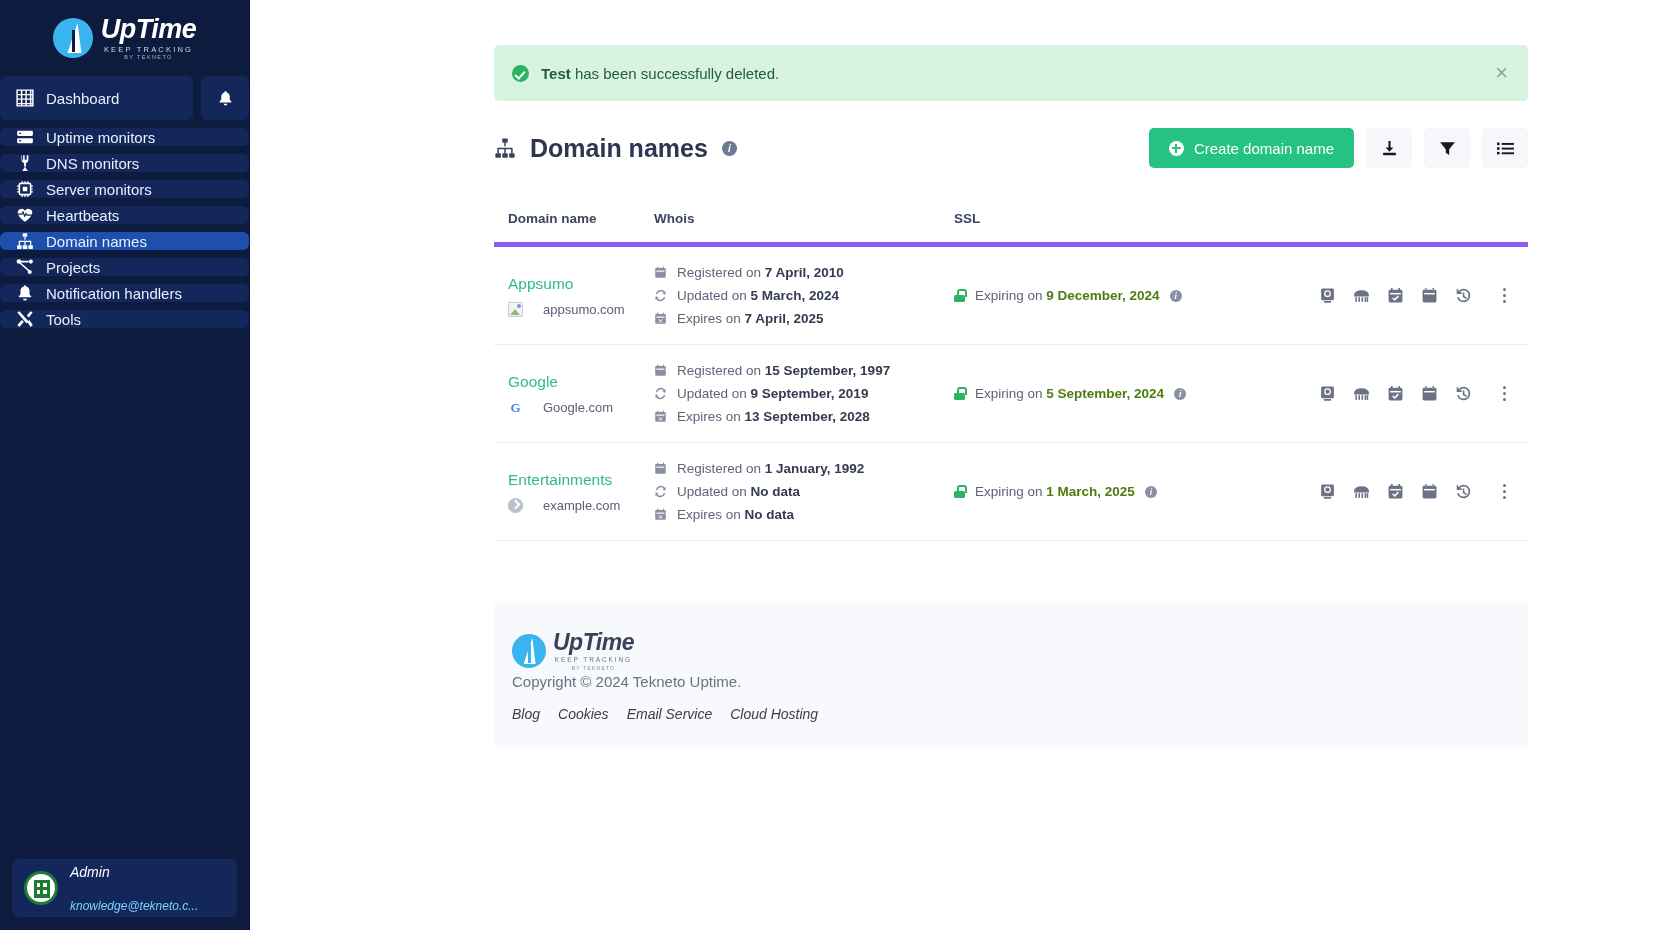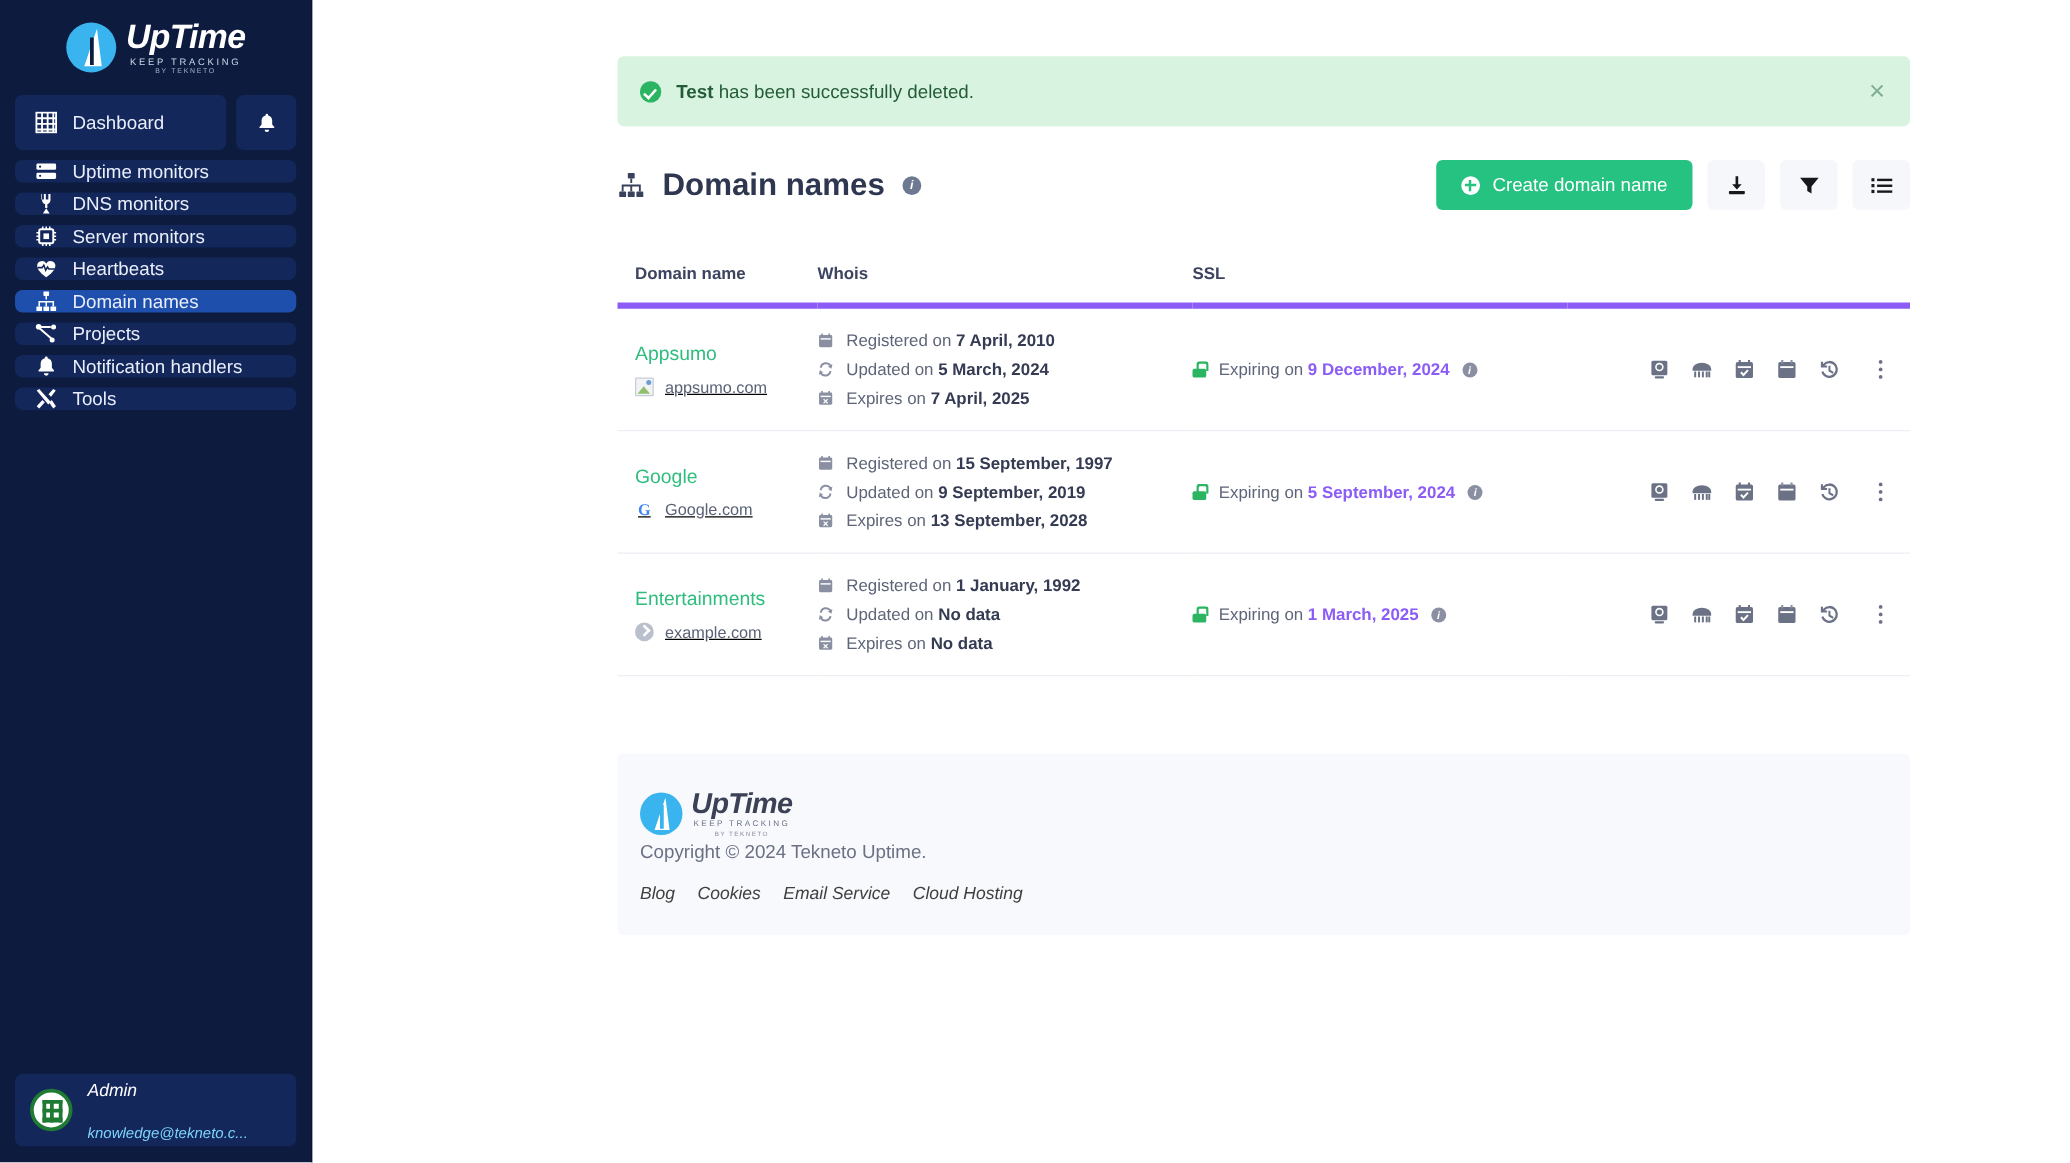--- a/index.html
+++ b/index.html
@@ -53,21 +53,21 @@
   }
   .brand-sub {
     font-size: 7.5px; color: #cdd8ea; letter-spacing: 2.2px;
     margin-top: 3px; text-align: center;
   }
   .brand-sub2 {
     font-size: 5.5px; color: #9fb0cc; letter-spacing: 1.4px;
     margin-top: 2px; text-align: center;
   }
 
-  .nav { padding: 0 12px; display: flex; flex-direction: column; gap: 8px; }
+  .nav { padding: 0 0; display: flex; flex-direction: column; gap: 8px; }
   .nav-row { display: flex; gap: 8px; }
   .nav-item {
     display: flex; align-items: center; gap: 12px;
     height: 44px; padding: 0 16px;
     background: #13275a; border-radius: 6px;
     color: #e9eefb; font-size: 15px;
     cursor: pointer; flex: 1; min-width: 0;
   }
   .nav-item.active { background: #1e4fad; }
   .nav-item .ico { width: 18px; height: 18px; flex: 0 0 18px; display:block; }
@@ -189,21 +189,21 @@
     padding: 18px 0; vertical-align: middle;
     border-bottom: 1px solid #eceef3; font-size: 13.5px;
   }
   .col-domain { width: 160px; padding-left: 14px !important; }
   .col-whois { width: 300px; }
   .col-ssl { width: 300px; }
   .col-actions { text-align: right; }
   .col-menu { width: 48px; text-align: center; }
 
   .dname { color: #2fbd7e; font-size: 15.5px; cursor: pointer; }
-  .dhost { display: flex; align-items: center; gap: 9px; margin-top: 9px; text-decoration: underline; }
+  .dhost { display: flex; align-items: center; gap: 20px; margin-top: 9px; }
   .dhost-label { color: #5a6176; font-size: 13px; }
   .fav { width: 15px; height: 15px; flex: 0 0 15px; display: block; }
   .fav-broken {
     border: 1px solid #c9ccd6; background: #f2f3f6; position: relative;
     border-radius: 1px;
   }
   .fav-broken::before {
     content:""; position:absolute; left:1px; bottom:1px;
     width:0; height:0; border-left:5px solid transparent;
     border-right:5px solid transparent; border-bottom:6px solid #8fbf6a;
@@ -235,21 +235,21 @@
   .sslline .lock { width: 11px; height: 13px; flex: 0 0 11px; position: relative; }
   .sslline .lock::before {
     content:""; position:absolute; left:2.5px; top:0;
     width:6px;height:6px;border:2px solid #2bb563;border-bottom:none;
     border-radius:3px 3px 0 0;
   }
   .sslline .lock::after {
     content:""; position:absolute; left:0; bottom:0;
     width:11px;height:7px;background:#2bb563;border-radius:1.5px;
   }
-  .sslline b { color: #8b5cf6; font-weight: bold; }
+  .sslline b { color: #4d7c0f; font-weight: bold; }
   .info-dot-sm {
     width: 12px; height: 12px; border-radius: 50%;
     background: #8a90a2; color: #fff; font-size: 8.5px; font-weight: bold;
     display: flex; align-items: center; justify-content: center;
     font-style: italic; cursor: pointer; flex: 0 0 12px;
   }
 
   .acts { display: flex; align-items: center; gap: 17px; justify-content: flex-end; padding-right: 8px; }
   .acts svg { width: 17px; height: 17px; fill: #6b7286; display:block; cursor:pointer; }
   .kebab {

